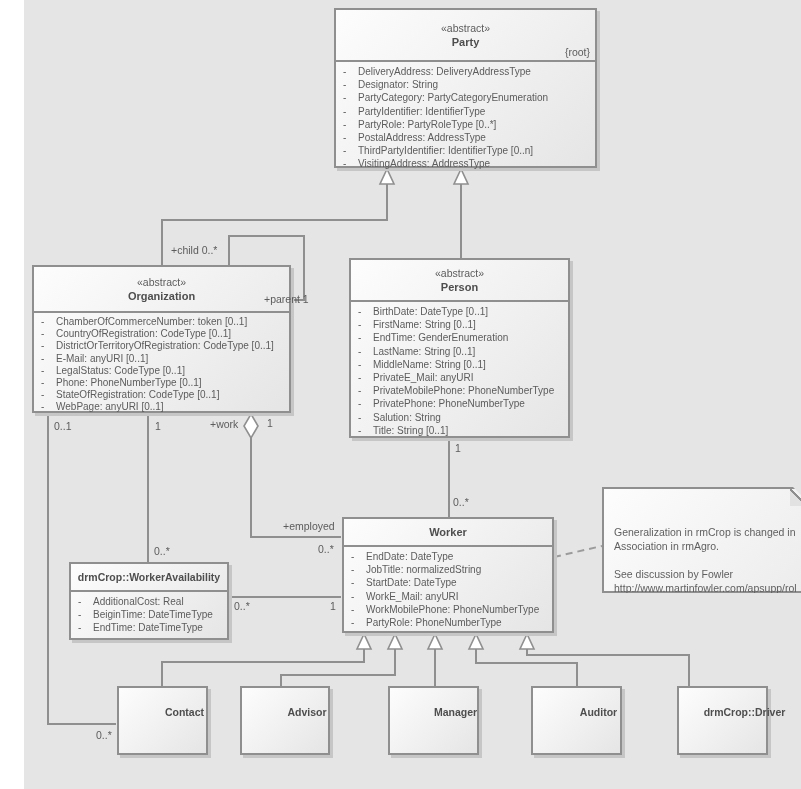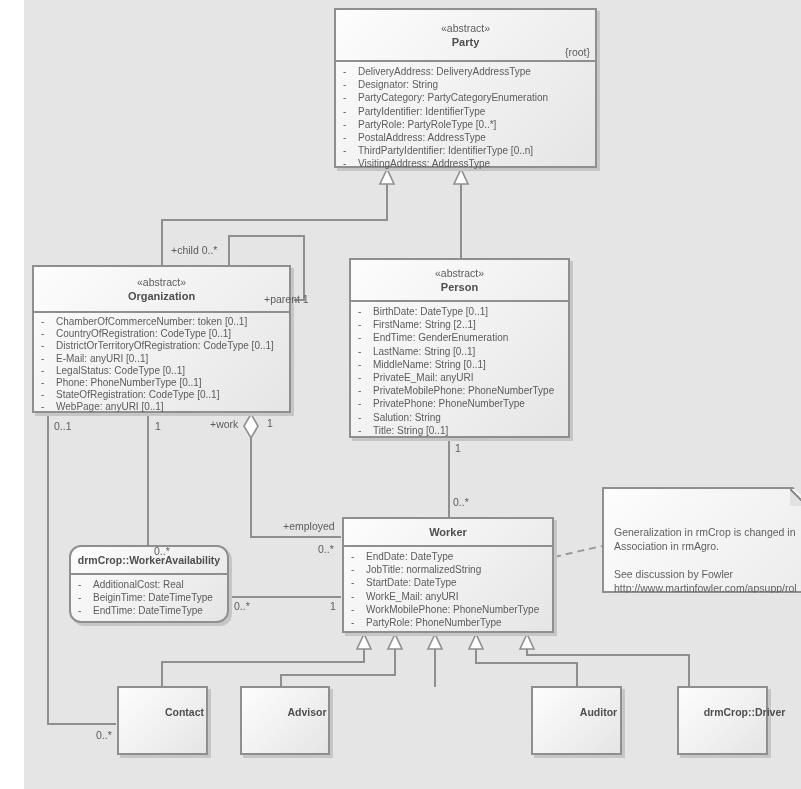--- a/index.html
+++ b/index.html
@@ -181,21 +181,21 @@
       <div class="st">«abstract»</div>
       <div class="nm">Person</div>
     </div>
     <div class="attrs">
       <div class="attr">
           <span class="d">-</span>
           <span>BirthDate: DateType [0..1]</span>
         </div>
       <div class="attr">
           <span class="d">-</span>
-          <span>FirstName: String [2..1]</span>
+          <span>FirstName: String [0..1]</span>
         </div>
       <div class="attr">
           <span class="d">-</span>
           <span>EndTime: GenderEnumeration</span>
         </div>
       <div class="attr">
           <span class="d">-</span>
           <span>LastName: String [0..1]</span>
         </div>
       <div class="attr">
@@ -250,21 +250,21 @@
           <span class="d">-</span>
           <span>WorkMobilePhone: PhoneNumberType</span>
         </div>
       <div class="attr">
           <span class="d">-</span>
           <span>PartyRole: PhoneNumberType</span>
         </div>
     </div>
   </div>
 
-  <div class="cls" style="left:45px;top:545px;width:160px;height:78px;border-radius:12px;">
+  <div class="cls" style="left:45px;top:562px;width:160px;height:78px;">
     <div class="hd" style="height:26px;">
       <div class="nm" style="font-size:10.5px;">drmCrop::WorkerAvailability</div>
     </div>
     <div class="attrs">
       <div class="attr">
           <span class="d">-</span>
           <span>AdditionalCost: Real</span>
         </div>
       <div class="attr">
           <span class="d">-</span>
@@ -275,20 +275,23 @@
           <span>EndTime: DateTimeType</span>
         </div>
     </div>
   </div>
 
   <div class="cls small" style="left:93px;top:686px;width:91px;height:69px;">
       <span>Contact</span>
     </div>
   <div class="cls small" style="left:216px;top:686px;width:90px;height:69px;">
       <span>Advisor</span>
+    </div>
+  <div class="cls small" style="left:364px;top:686px;width:91px;height:69px;">
+      <span>Manager</span>
     </div>
   <div class="cls small" style="left:507px;top:686px;width:91px;height:69px;">
       <span>Auditor</span>
     </div>
   <div class="cls small" style="left:653px;top:686px;width:91px;height:69px;">
       <span>drmCrop::Driver</span>
     </div>
 
   <div class="note" style="left:578px;top:487px;width:207px;height:106px;">
     <div class="fold"></div>

